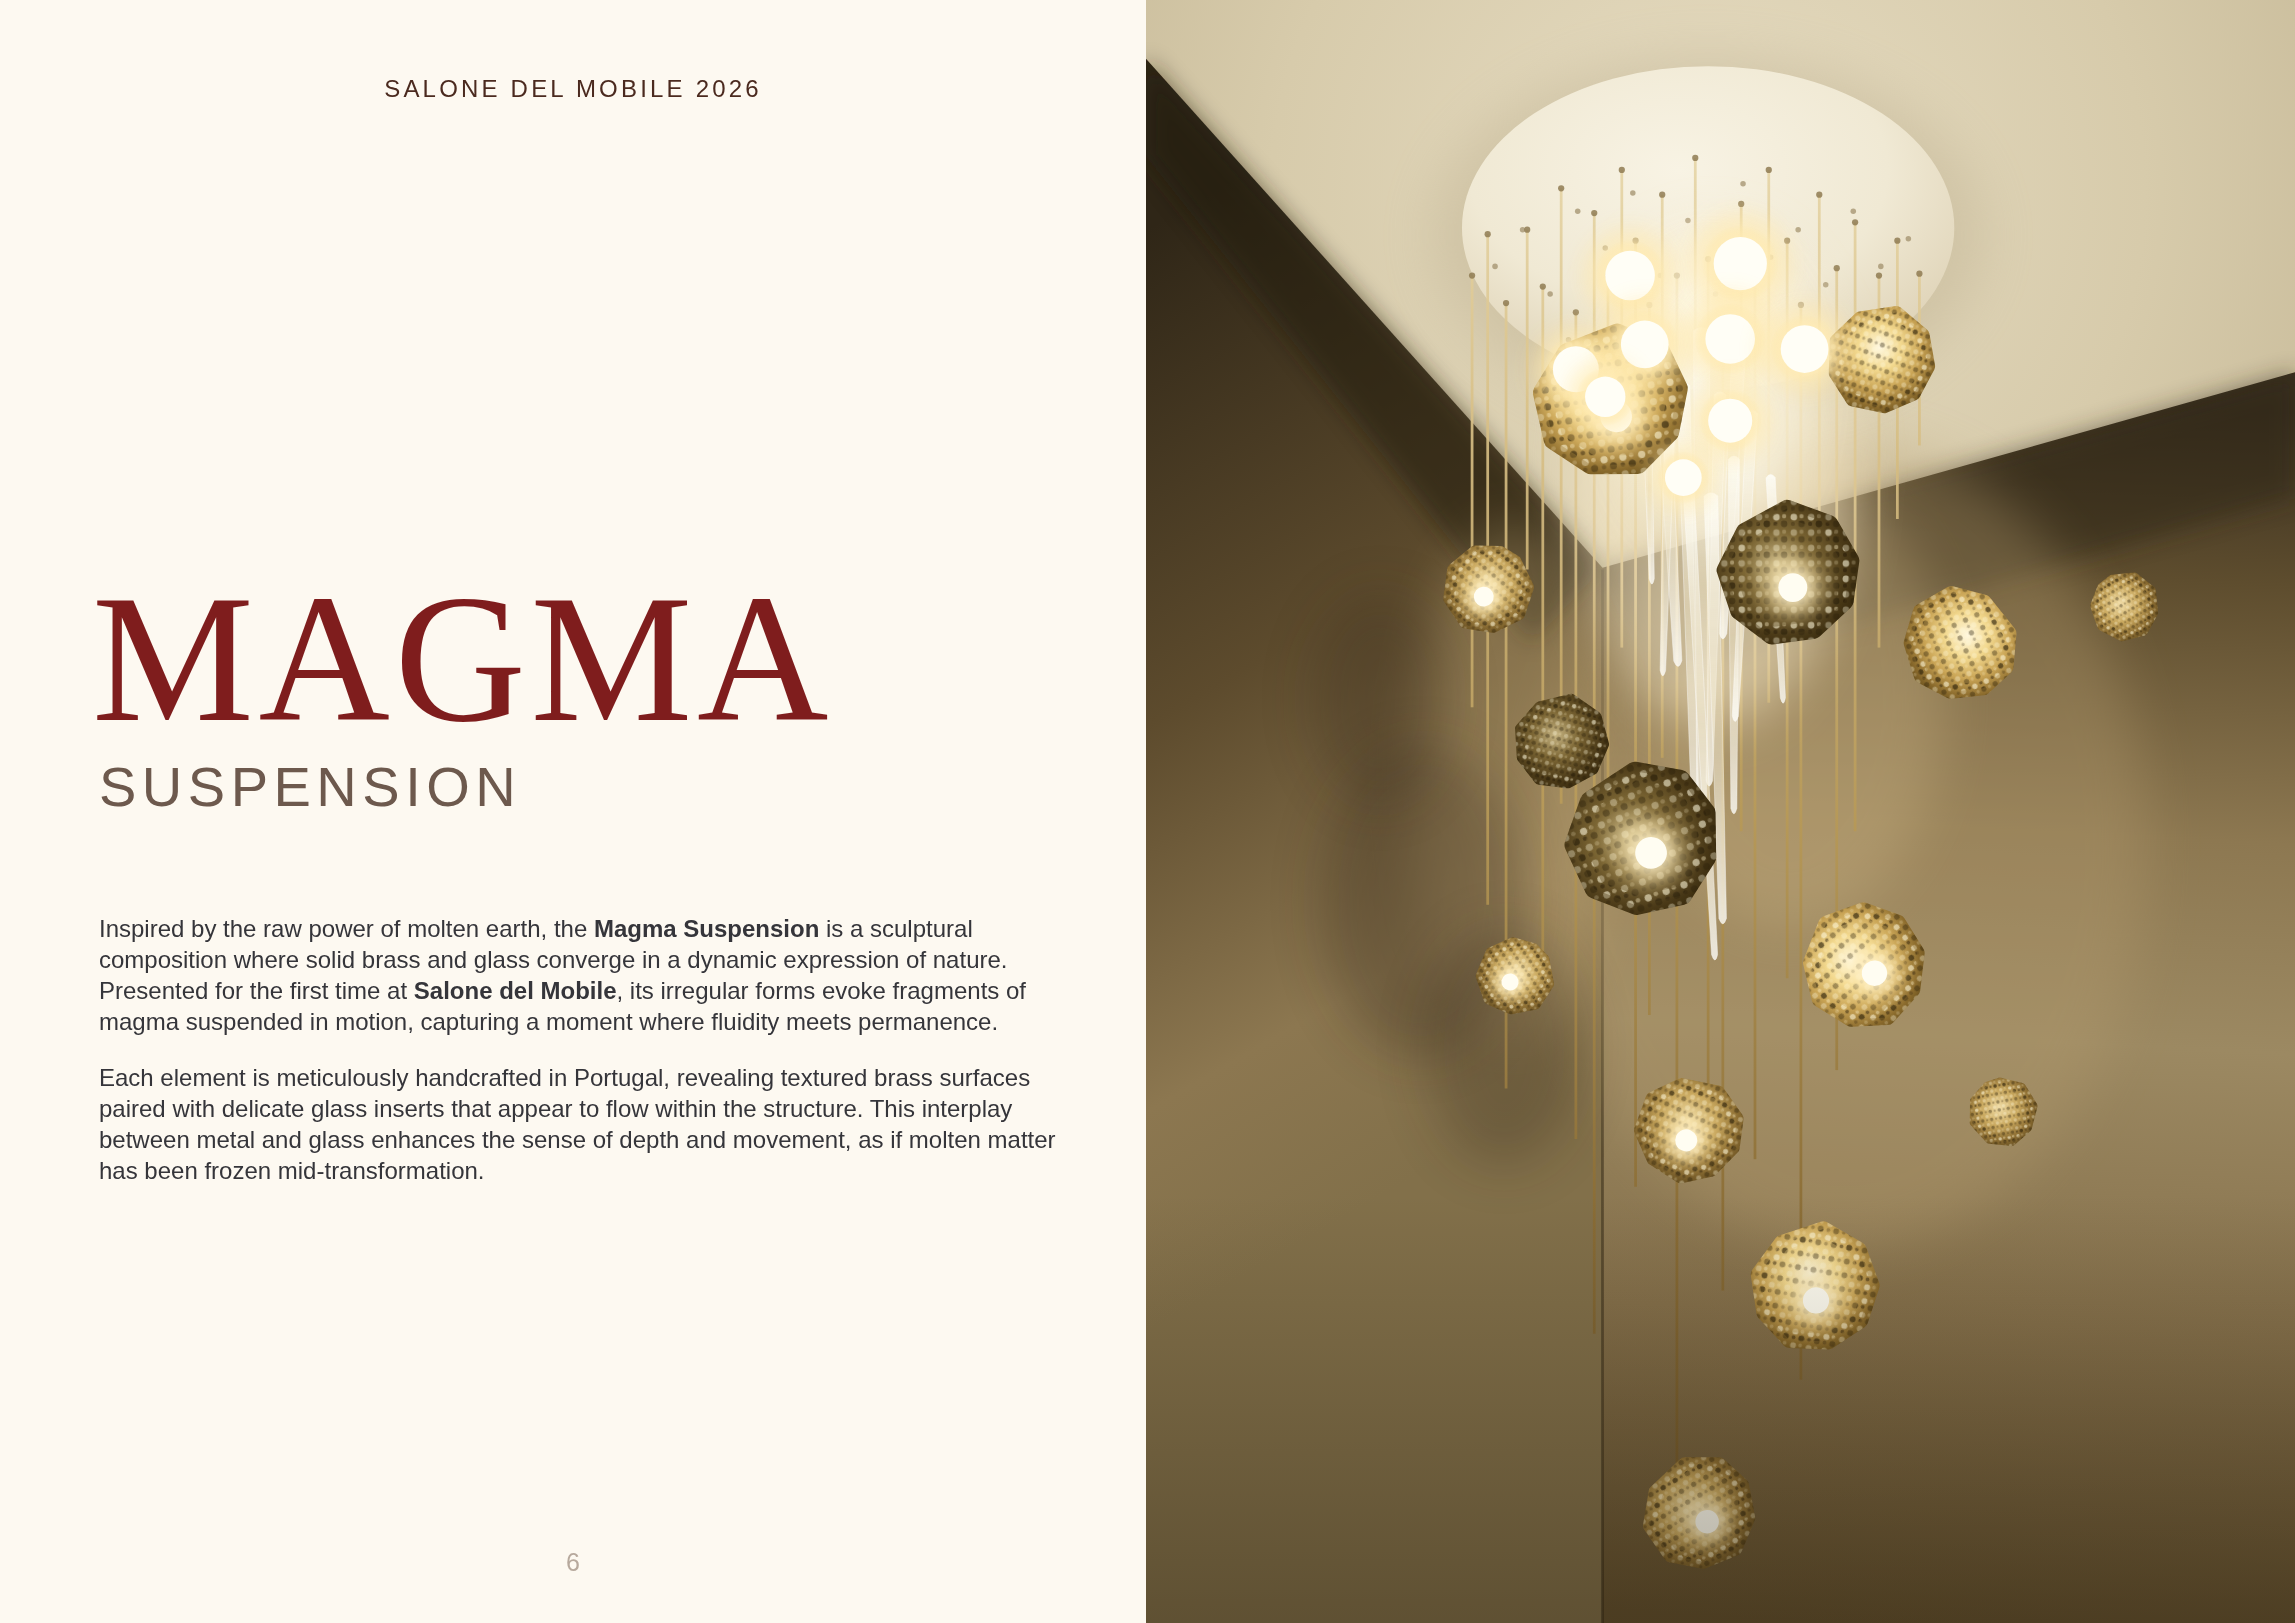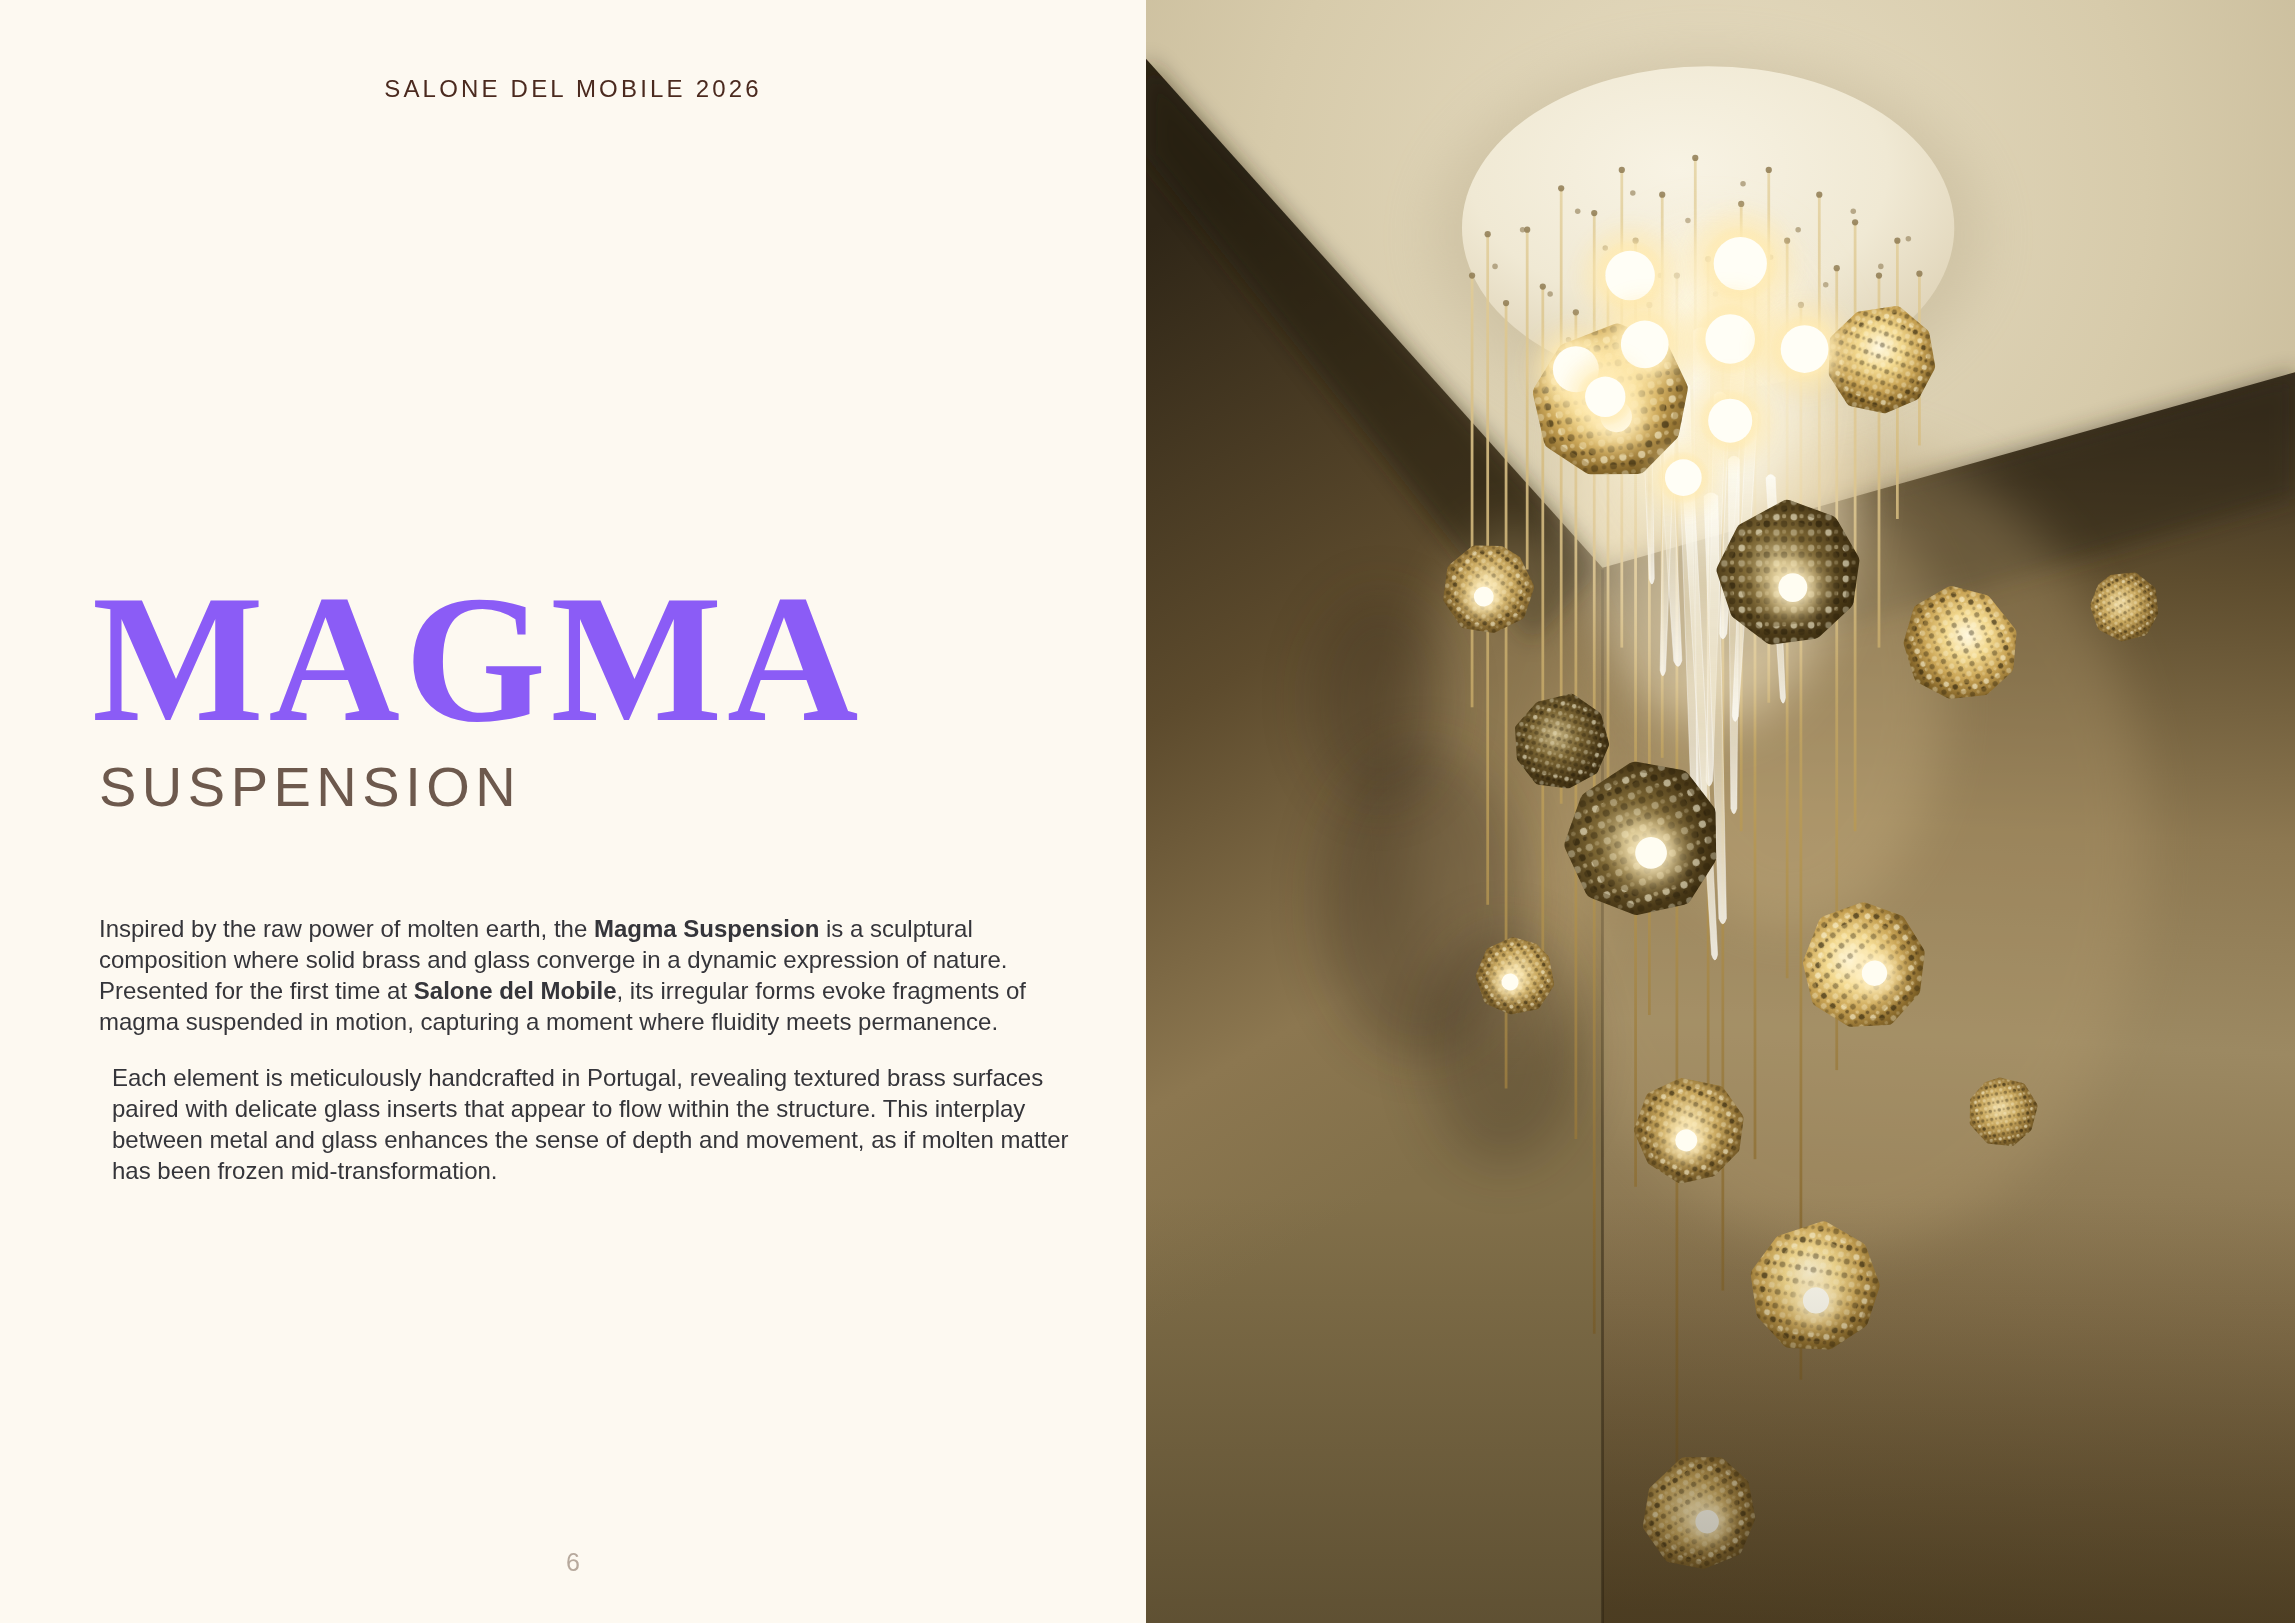--- a/index.html
+++ b/index.html
@@ -1,28 +1,28 @@
 <!DOCTYPE html>
 <html style="font-size:14.7px"><head>
 <meta charset="utf-8">
 <style>
   html,body{margin:0;padding:0;background:#555;}
   .page{position:relative;width:2295px;height:1624px;background:#fdf9f1;overflow:hidden;
         font-family:"Liberation Sans",sans-serif;}
   .event-label{position:absolute;top:75px;left:0;width:1146px;text-align:center;
         font-size:24px;letter-spacing:3.2px;color:#4b2a1f;font-weight:500;}
   .title{position:absolute;top:568px;left:92px;margin:0;
-        font-family:"Liberation Serif","DejaVu Serif",serif;font-weight:700;
-        font-size:182px;line-height:1;letter-spacing:4.6px;color:#8b5cf6;}
+        font-family:"Liberation Serif","DejaVu Serif",serif;font-weight:400;
+        font-size:182px;line-height:1;letter-spacing:4.6px;color:#7f1d1d;}
   .subtitle{position:absolute;top:759px;left:99px;margin:0;
         font-size:56px;line-height:1;letter-spacing:5.5px;color:#6d594d;font-weight:300;}
   .body-copy{position:absolute;top:914px;left:99px;width:992px;
         font-size:24px;line-height:1.29;color:#35353a;}
   .body-copy p{margin:0;}
-  .body-copy p + p{margin-top:25px;margin-left:13px;}
+  .body-copy p + p{margin-top:25px;}
   .body-copy .b{font-weight:700;}
   .page-number{position:absolute;top:1548px;left:0;width:1146px;text-align:center;
         font-size:25px;color:#b7a99d;}
   .photo-panel{position:absolute;left:1146px;top:0;width:1150px;height:1624px;}
   .photo-panel svg{display:block;width:1150px;height:1624px;}
 </style>
 </head>
 <body>
 
 <div class="page">

